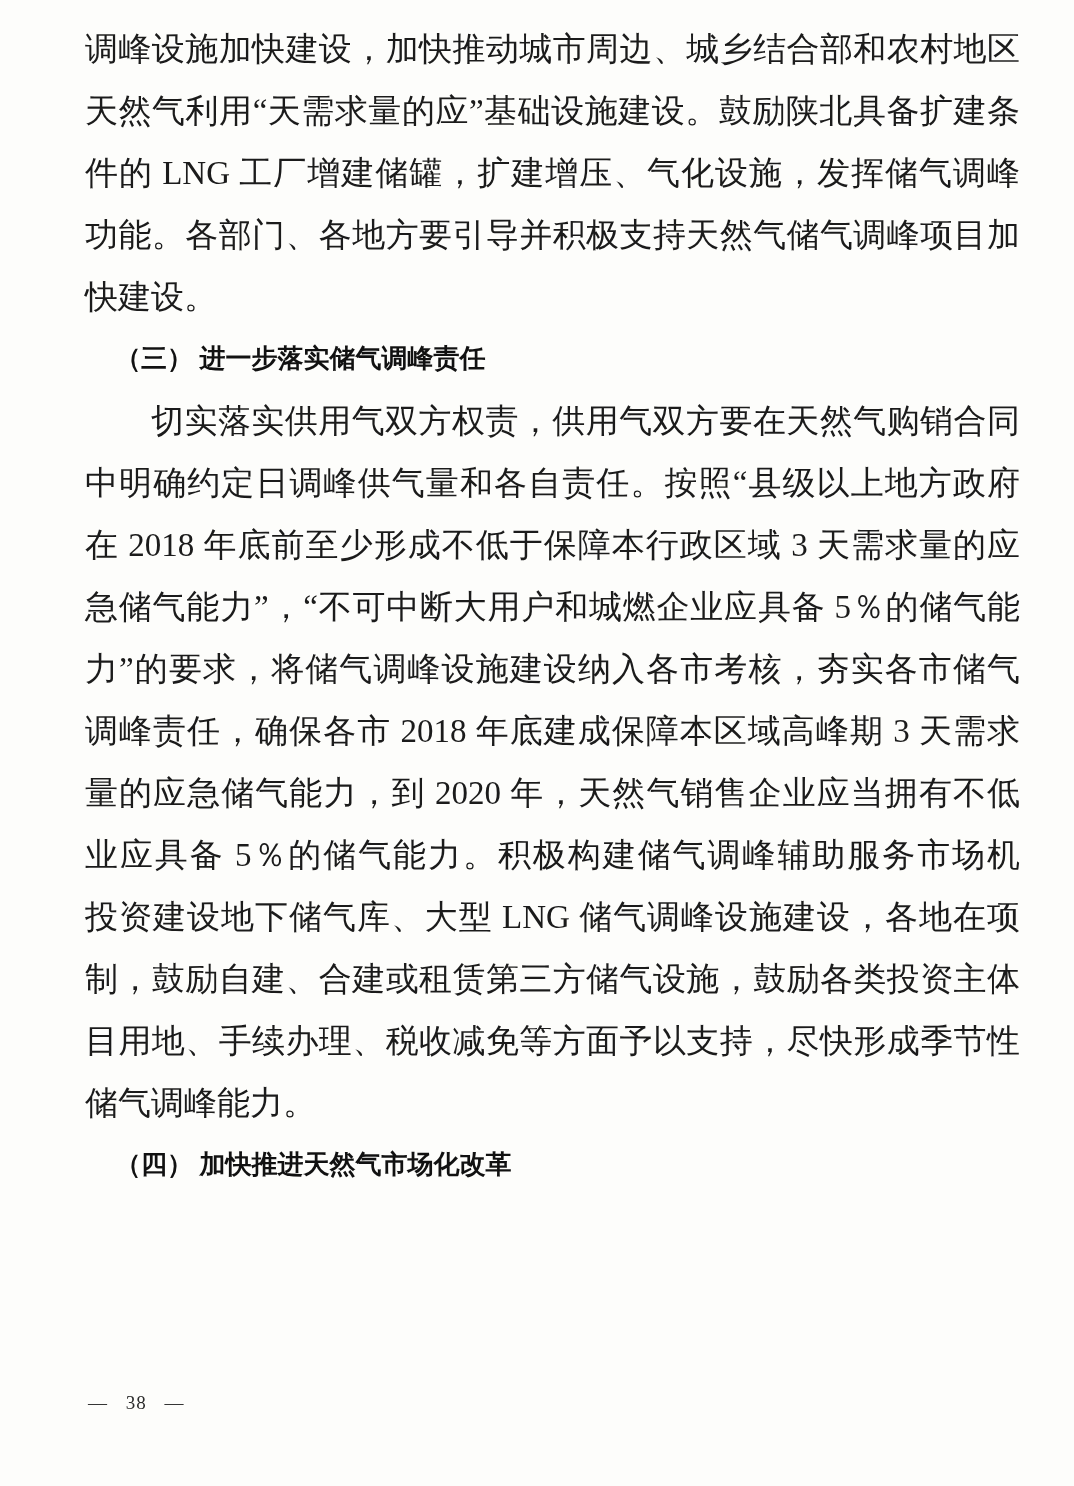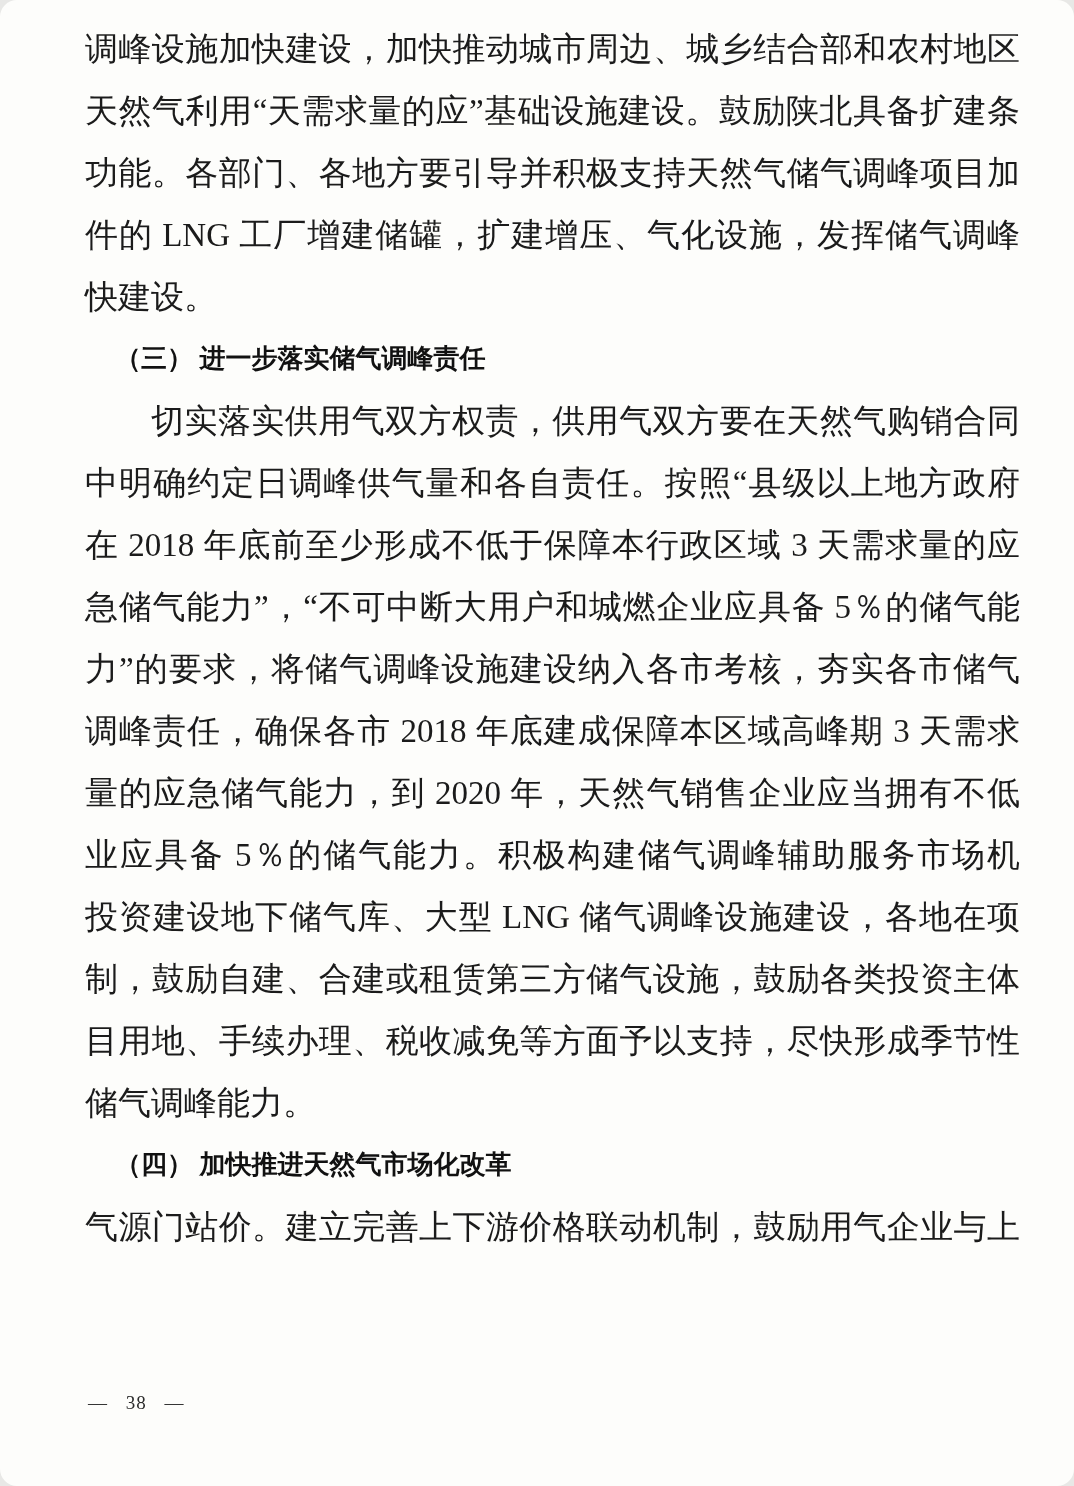--- a/index.html
+++ b/index.html
@@ -9,21 +9,20 @@
   }
   .page {
     position: relative;
     width: 1074px;
     height: 1486px;
     margin: 0 auto;
     background: #fdfdfb;
     color: #1b1b1b;
     font-family: "Liberation Serif", "DejaVu Serif", serif;
     overflow: hidden;
-    border-radius: 17px;
   }
   .content {
     position: absolute;
     left: 85px;
     top: 18px;
     width: 935px;
   }
   .row {
     height: 62px;
     line-height: 62px;
@@ -58,22 +57,22 @@
 </style>
 </head>
 <body>
 
 <div class="page">
   <div class="content">
 
     <div>
       <div class="row full">调峰设施加快建设，加快推动城市周边、城乡结合部和农村地区</div>
       <div class="row full">天然气利用“天需求量的应”基础设施建设。鼓励陕北具备扩建条</div>
+      <div class="row full">件的 LNG 工厂增建储罐，扩建增压、气化设施，发挥储气调峰</div>
       <div class="row full">功能。各部门、各地方要引导并积极支持天然气储气调峰项目加</div>
-      <div class="row full">件的 LNG 工厂增建储罐，扩建增压、气化设施，发挥储气调峰</div>
       <div class="row short">快建设。</div>
     </div>
 
     <div class="row heading">（三） 进一步落实储气调峰责任</div>
 
     <div>
       <div class="row full indent">切实落实供用气双方权责，供用气双方要在天然气购销合同</div>
       <div class="row full">中明确约定日调峰供气量和各自责任。按照“县级以上地方政府</div>
       <div class="row full">在 2018 年底前至少形成不低于保障本行政区域 3 天需求量的应</div>
       <div class="row full">急储气能力”，“不可中断大用户和城燃企业应具备 5％的储气能</div>
@@ -83,19 +82,18 @@
       <div class="row full">业应具备 5％的储气能力。积极构建储气调峰辅助服务市场机</div>
       <div class="row full">投资建设地下储气库、大型 LNG 储气调峰设施建设，各地在项</div>
       <div class="row full">制，鼓励自建、合建或租赁第三方储气设施，鼓励各类投资主体</div>
       <div class="row full">目用地、手续办理、税收减免等方面予以支持，尽快形成季节性</div>
       <div class="row short">储气调峰能力。</div>
     </div>
 
     <div class="row heading">（四） 加快推进天然气市场化改革</div>
 
     <div>
-      <div class="row full">气源门站价。建立完善上下游价格联动机制，鼓励用气企业与上</div>
     </div>
 
   </div>
 
   <div class="footer">— 38 —</div>
 </div>
 
 </body></html>

